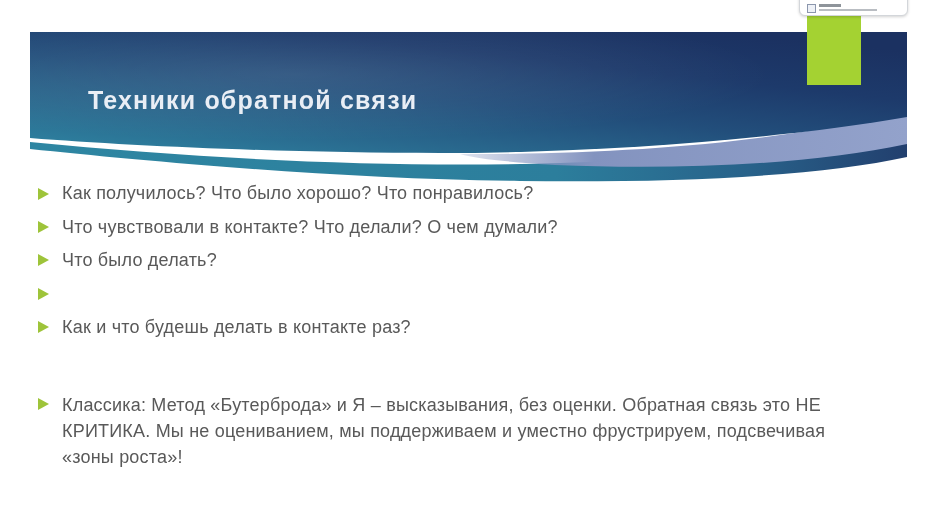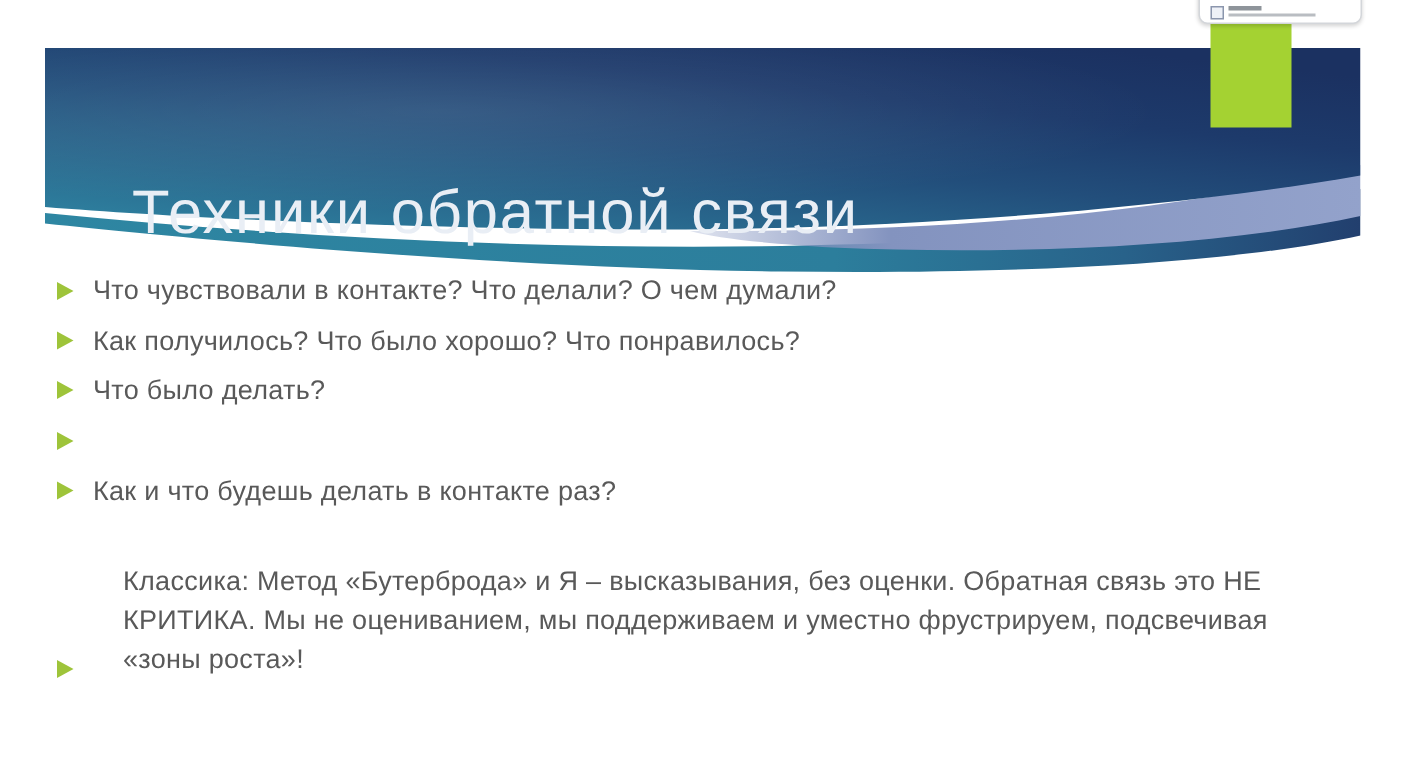--- a/index.html
+++ b/index.html
@@ -11,22 +11,22 @@
   html,body{margin:0;padding:0;background:#ffffff;}
   .slide{
     position:relative;width:940px;height:517px;background:#ffffff;
     overflow:hidden;font-family:"Liberation Sans", sans-serif;
   }
   
   .banner-wrap{position:absolute;left:30px;top:32px;width:877px;height:150px;}
   .banner-wrap svg{display:block;width:877px;height:150px;}
   .page-title{
     position:absolute;left:58px;top:54px;width:780px;
-    font-size:41px;font-weight:400;letter-spacing:1.2px;
-    color:var(--title-color);white-space:nowrap;margin-top:32px;
+    font-size:25px;font-weight:700;letter-spacing:1.2px;
+    color:var(--title-color);white-space:nowrap;
   }
   
   .accent-rect{
     position:absolute;left:807px;top:10px;width:54px;height:75px;
     background:var(--rect-green);z-index:3;
   }
   
   .popup{
     position:absolute;left:799px;top:-4px;width:107px;height:18px;
     background:#ffffff;border:1px solid #d3d6da;border-radius:0 0 6px 6px;
@@ -48,23 +48,23 @@
   }
   .tri{
     flex:0 0 auto;width:0;height:0;
     border-left:11px solid var(--accent-green);
     border-top:6.5px solid transparent;
     border-bottom:6.5px solid transparent;
     margin-right:13px;
   }
   
   .note-item{
-    position:absolute;left:38px;top:374px;width:862px;
-    display:flex;align-items:flex-end;
-    font-size:18px;line-height:26px;color:var(--text-gray);letter-spacing:0.2px;gap:20px;
+    position:absolute;left:38px;top:392px;width:862px;
+    display:flex;align-items:flex-start;
+    font-size:18px;line-height:26px;color:var(--text-gray);letter-spacing:0.2px;
   }
   .note-item .tri{margin-top:6px;}
   .note-text{width:818px;}
 </style>
 </head>
 <body>
 
 <div class="slide">
 
   <div class="banner-wrap">
@@ -108,25 +108,25 @@
 
   <div class="popup">
     <div class="popup-icon"></div>
     <div class="popup-line1"></div>
     <div class="popup-line2"></div>
   </div>
 
   <ul class="bullets">
       <li>
         <span class="tri"></span>
-        <span>Что чувствовали в контакте? Что делали? О чем думали?</span>
+        <span>Как получилось? Что было хорошо? Что понравилось?</span>
       </li>
       <li>
         <span class="tri"></span>
-        <span>Как получилось? Что было хорошо? Что понравилось?</span>
+        <span>Что чувствовали в контакте? Что делали? О чем думали?</span>
       </li>
       <li>
         <span class="tri"></span>
         <span>Что было делать?</span>
       </li>
       <li>
         <span class="tri"></span>
       </li>
       <li>
         <span class="tri"></span>

